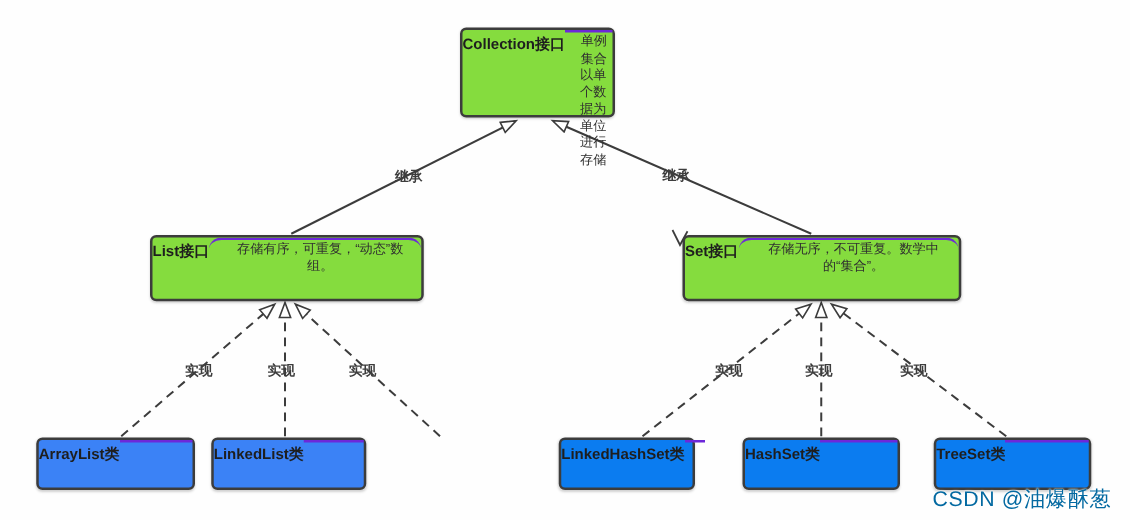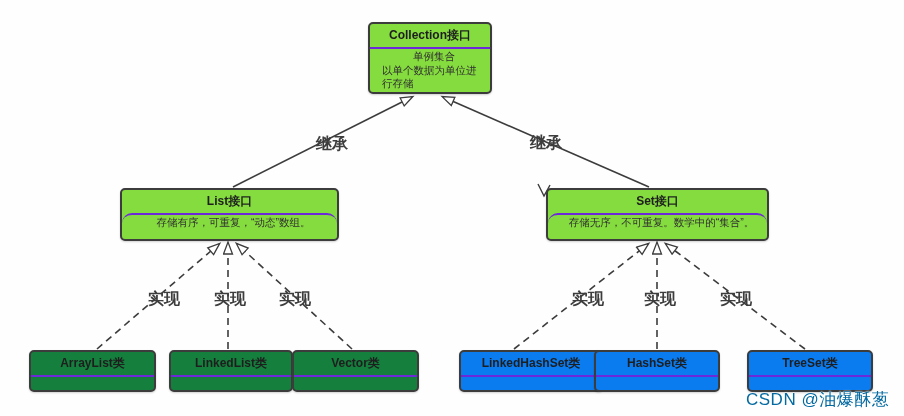--- a/index.html
+++ b/index.html
@@ -4,39 +4,39 @@
 <style>
   html,body{margin:0;padding:0;background:#ffffff;}
   .canvas{
     position:relative;width:904px;height:416px;background:#fefefe;overflow:hidden;
     font-family:"Liberation Sans","DejaVu Sans",sans-serif;
   }
   svg.wires{position:absolute;left:0;top:0;width:904px;height:416px;z-index:1;}
   .node{
     position:absolute;z-index:2;box-sizing:border-box;
     border:2px solid #3c3c3c;border-radius:5px;
-    display:flex;flex-direction:column;
+    display:flex;flex-direction:row;
     box-shadow:0 1px 2px rgba(0,0,0,0.18);
   }
   .iface{background:#85dc3e;}
-  .cls-red{background:#15803d;}
+  .cls-red{background:#3b82f6;}
   .cls-blue{background:#0b7cf0;}
   .node-title{
     flex:0 0 auto;text-align:center;font-weight:bold;color:#1e1e1e;
     font-size:12px;line-height:23px;white-space:nowrap;overflow:hidden;
   }
   .node-body{
     flex:1 1 auto;border-top:2px solid #6d28d9;color:#303030;
     font-size:10.5px;line-height:13.5px;padding:1px 4px 0 12px;box-sizing:border-box;
   }
   .body-center{text-align:center;border-radius:10px;}
   .collection-wrap{text-align:left;}
   .collection-line1{text-align:center;}
   .edge-label{
-    position:absolute;z-index:3;font-size:16px;font-weight:600;color:#3d3d3d;
+    position:absolute;z-index:3;font-size:11px;font-weight:600;color:#3d3d3d;
     white-space:nowrap;
   }
   .watermark{
     position:absolute;z-index:4;left:746px;top:388px;width:156px;
     font-size:17px;color:#0369a1;letter-spacing:0.5px;white-space:nowrap;
     text-shadow:0 0 1px #ffffff,0 0 2px #ffffff;
   }
 </style>
 </head>
 <body>
@@ -82,26 +82,22 @@
   </div>
 
   <div class="node cls-red" style="left:29px;top:350px;width:127px;height:42px">
     <div class="node-title">ArrayList类</div>
     <div class="node-body"></div>
   </div>
   <div class="node cls-red" style="left:169px;top:350px;width:124px;height:42px">
     <div class="node-title">LinkedList类</div>
     <div class="node-body"></div>
   </div>
-  <div class="node cls-red" style="left:292px;top:350px;width:127px;height:42px">
-    <div class="node-title">Vector类</div>
-    <div class="node-body"></div>
-  </div>
 
-  <div class="node cls-blue" style="left:459px;top:350px;width:144px;height:42px">
+  <div class="node cls-blue" style="left:447px;top:350px;width:109px;height:42px">
     <div class="node-title">LinkedHashSet类</div>
     <div class="node-body"></div>
   </div>
   <div class="node cls-blue" style="left:594px;top:350px;width:126px;height:42px">
     <div class="node-title">HashSet类</div>
     <div class="node-body"></div>
   </div>
   <div class="node cls-blue" style="left:747px;top:350px;width:126px;height:42px">
     <div class="node-title">TreeSet类</div>
     <div class="node-body"></div>

